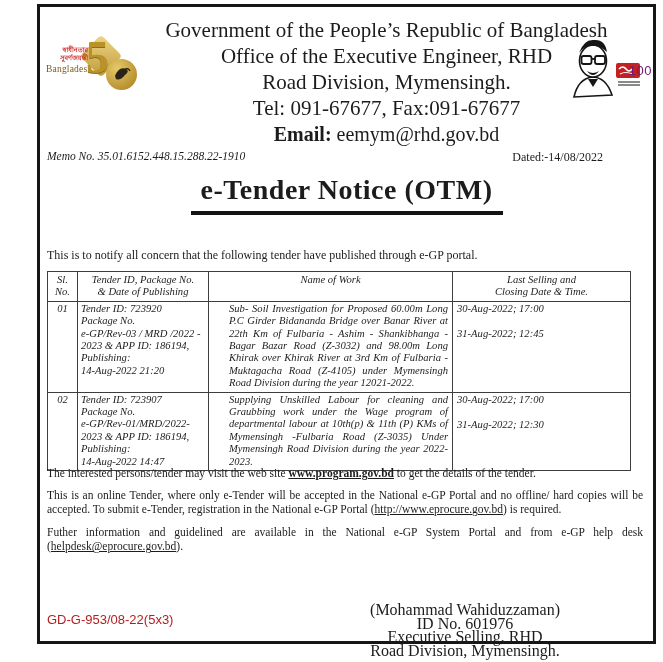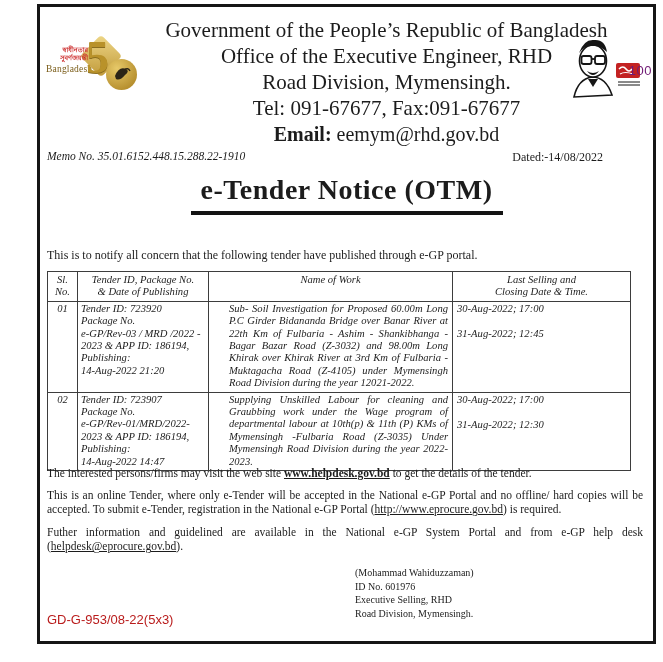--- a/index.html
+++ b/index.html
@@ -63,22 +63,22 @@
 
   
   .note{position:absolute;left:7px;width:596px;font-size:11.5px;line-height:14.4px;}
   .n1{top:459px;}
   .n2{top:481px;text-align:justify;}
   .n3{top:518px;text-align:justify;}
   .lnk-bold{font-weight:bold;text-decoration:underline;}
   .lnk{text-decoration:underline;}
 
   
-  .sig{position:absolute;left:315px;top:559px;width:220px;
-    font-size:10px;line-height:13.5px;}
+  .sig{position:absolute;left:315px;top:596px;width:220px;text-align:center;
+    font-size:16px;line-height:13.5px;}
 
   .gdcode{position:absolute;left:7px;top:605px;font-family:"Liberation Sans","DejaVu Sans",sans-serif;
     font-size:13px;color:#b91c1c;}
 </style>
 </head>
 <body>
 
 <div class="doc">
 
   <div class="hdr">
@@ -176,21 +176,21 @@
           <td class="work">Supplying Unskilled Labour for cleaning and Graubbing work under the Wage program of departmental labour at 10th(p) &amp; 11th (P) KMs of Mymensingh -Fulbaria Road (Z-3035) Under Mymensingh Road Division during the year 2022-2023.</td>
           <td class="dates">
             <div>30-Aug-2022; 17:00</div>
             <div class="closing">31-Aug-2022; 12:30</div>
           </td>
         </tr>
       </tbody>
     </table>
   </div>
 
-  <div class="note n1"><span>The interested persons/firms may visit the web site </span><span class="lnk-bold">www.helpdesk.gov.bd</span><span> to get the details of the tender.</span></div>
+  <div class="note n1"><span>The interested persons/tender may visit the web site </span><span class="lnk-bold">www.program.gov.bd</span><span> to get the details of the tender.</span></div>
 
   <div class="note n2"><span>This is an online Tender, where only e-Tender will be accepted in the National e-GP Portal and no offline/ hard copies will be accepted. To submit e-Tender, registration in the National e-GP Portal (</span><span class="lnk">http://www.eprocure.gov.bd</span><span>) is required.</span></div>
 
   <div class="note n3"><span>Futher information and guidelined are available in the National e-GP System Portal and from e-GP help desk (</span><span class="lnk">helpdesk@eprocure.gov.bd</span><span>).</span></div>
 
   <div class="sig">
     <div>(Mohammad Wahiduzzaman)</div>
     <div>ID No. 601976</div>
     <div>Executive Selling, RHD</div>
     <div>Road Division, Mymensingh.</div>

